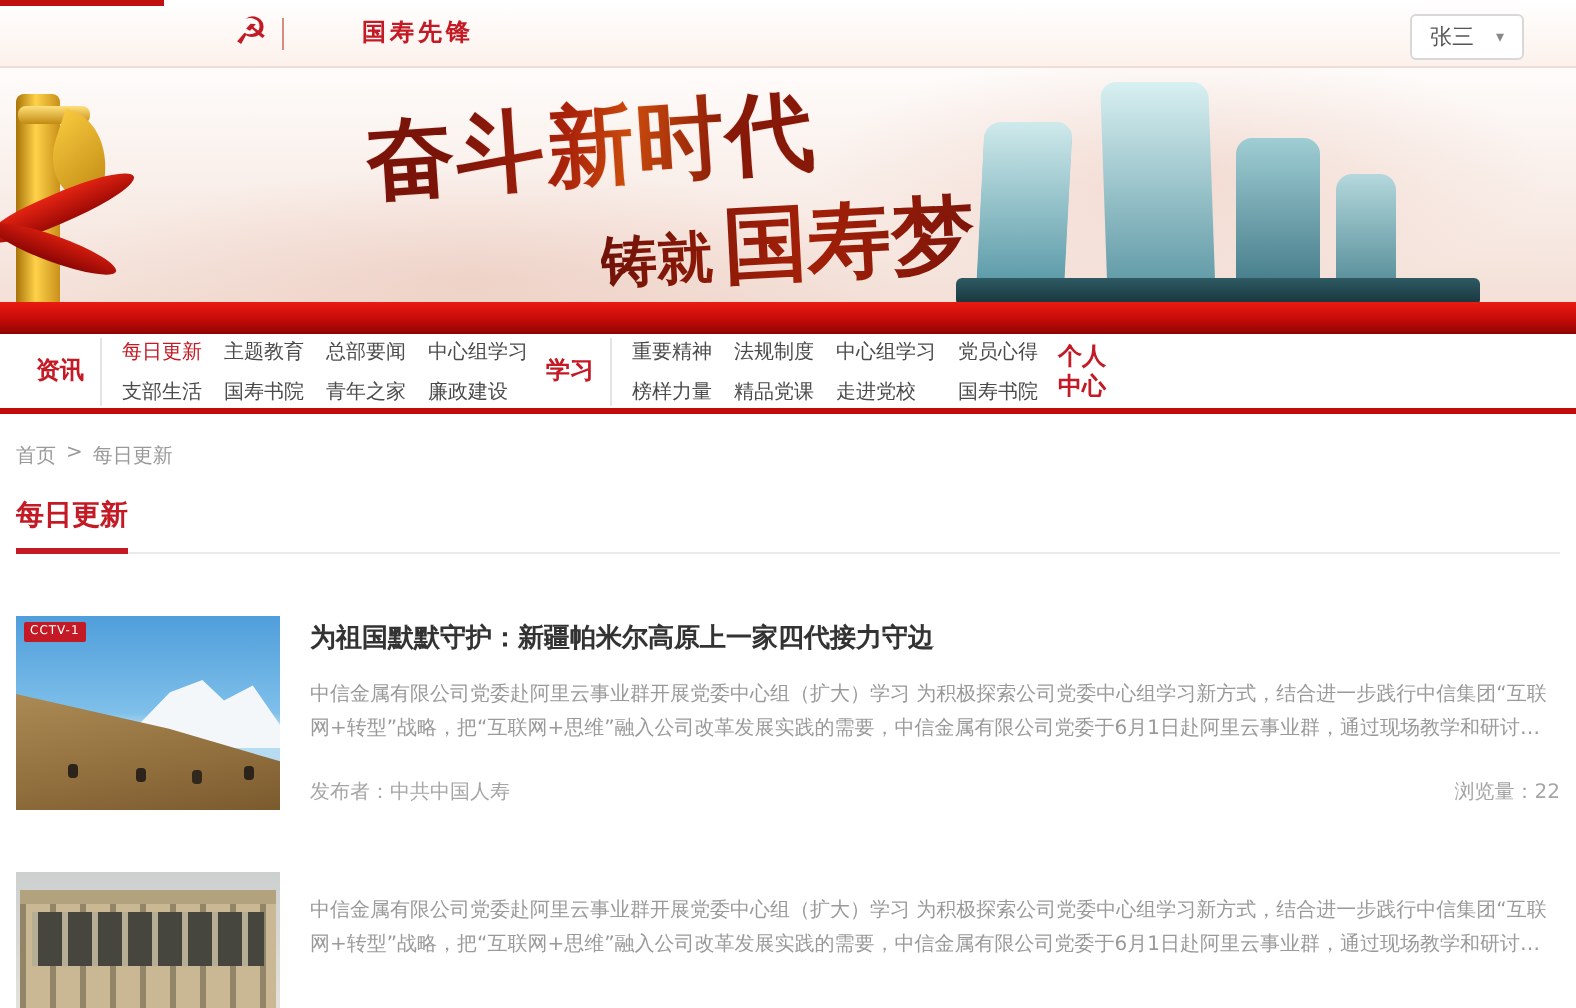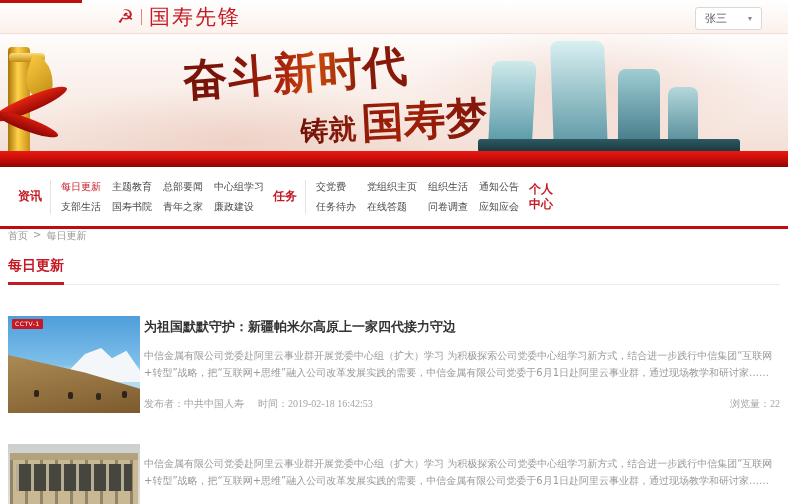--- a/index.html
+++ b/index.html
@@ -7,22 +7,22 @@
     font-family:"DejaVu Sans","Liberation Sans",sans-serif; }
 
   
   .header { position:relative; height:34px;
     background:linear-gradient(180deg,#ffffff,#fcf1ec);
     border-bottom:1px solid #f0ddd6; display:flex; align-items:center; }
   .top-line { position:absolute; top:0; left:0; width:82px; height:3px; background:#c00f0f; }
   .logo { display:flex; align-items:center; gap:7px; margin-left:117px; }
   .emblem { color:#c41a25; font-size:19px; line-height:1; }
   .logo-divider { width:1px; height:16px; background:#d98a82; }
-  .logo-text { color:#c41a25; font-size:21px; font-weight:normal; letter-spacing:2px; }
-  .user-box { position:absolute; right:26px; top:7px; display:flex; align-items:center; gap:21px;
+  .logo-text { color:#c41a25; font-size:12px; font-weight:bold; letter-spacing:2px;margin-left:32px; }
+  .user-box { position:absolute; right:26px; top:7px; display:flex; align-items:center; gap:11px;
     border:1px solid #d8d8d8; border-radius:3px; background:#fff; padding:3px 9px;
     font-size:11px; color:#555; cursor:pointer; }
   .caret { font-size:8px; color:#888; }
 
   
   .banner { position:relative; height:133px; overflow:hidden;
     background:
       radial-gradient(ellipse 300px 80px at 30% 80%, rgba(228,180,165,.35), transparent 70%),
       radial-gradient(ellipse 260px 90px at 75% 40%, rgba(232,190,176,.4), transparent 70%),
       linear-gradient(180deg,#fefcfb 0%,#f8ebe5 55%,#f1dcd2 100%); }
@@ -59,48 +59,48 @@
     background-image:repeating-linear-gradient(180deg, rgba(255,255,255,.35) 0 2px, rgba(0,0,0,0) 2px 6px); }
   .t1 { left:0;   width:44px; height:92px;  background-color:#5f9fae;
         background:linear-gradient(180deg,#cfeaec,#4b8f9e) , #5f9fae; transform:skewX(-3deg); }
   .t2 { left:62px; width:54px; height:112px; background:linear-gradient(180deg,#d8f0f1,#54919f); transform:skewX(2deg); }
   .t3 { left:128px; width:42px; height:84px; background:linear-gradient(180deg,#9fcdd4,#39717f); }
   .t4 { left:178px; width:30px; height:66px; background:linear-gradient(180deg,#b4d8dc,#46808d); }
   .podium { position:absolute; left:-12px; right:-10px; bottom:0; height:14px;
     background:linear-gradient(180deg,#2e5a63,#16333b); border-radius:3px; }
 
   
-  .nav { display:flex; align-items:center; gap:9px; height:62px; padding:0 18px;
+  .nav { display:flex; align-items:center; gap:9px; height:40px; padding:0 18px;
     background:#fff; border-bottom:3px solid #c20c0c; }
   .nav-group { display:flex; align-items:center; gap:8px; }
   .nav-label { color:#c41a25; font-size:12px; font-weight:bold; cursor:pointer; white-space:nowrap; }
   .nav-label.two-line { width:26px; line-height:1.25; text-align:center; white-space:normal; }
   .nav-items { display:grid; grid-template-columns:repeat(4,auto); column-gap:11px; row-gap:6px;
     padding-left:10px; border-left:1px solid #e3e3e3; }
   .nav-item { font-size:10px; color:#4b4b4b; cursor:pointer; text-decoration:none; white-space:nowrap; }
   .nav-item.active { color:#c41a25; }
 
   
   .content { padding:0 8px; }
-  .breadcrumb { font-size:10px; color:#999; display:flex; gap:5px; }
+  .breadcrumb { margin-top:14px; font-size:10px; color:#999; display:flex; gap:5px; }
   .breadcrumb .bc-home { color:#999; cursor:pointer; }
   .section-head { margin-top:12px; border-bottom:1px solid #ebebeb; }
   .section-title { display:inline-block; color:#c41a25; font-size:14px; font-weight:bold;
     padding-bottom:7px; border-bottom:3px solid #c41a25; margin-bottom:-1px; }
 
   .news-list { margin-top:14px; }
-  .news-item { display:flex; gap:4px; margin-bottom:23px;margin-top:31px; }
+  .news-item { display:flex; gap:15px; margin-bottom:23px;margin-top:31px; }
   .thumb { position:relative; flex:none; width:132px; height:97px; overflow:hidden;
     background:#87b7dd; cursor:pointer; }
   .news-body { flex:1; min-width:0; display:flex; flex-direction:column; }
   .news-title { font-size:13px; font-weight:bold; color:#333; cursor:pointer;
     margin-top:2px; white-space:nowrap; overflow:hidden; text-overflow:ellipsis; }
   .news-desc { margin-top:11px; font-size:10px; color:#9a9a9a; line-height:17px;
     display:-webkit-box; -webkit-line-clamp:2; -webkit-box-orient:vertical; overflow:hidden; }
-  .news-meta { margin-top:auto; display:flex; gap:14px; font-size:10px; color:#a5a5a5; padding-bottom:2px;font-family:Liberation Serif, serif; }
+  .news-meta { margin-top:auto; display:flex; gap:14px; font-size:10px; color:#a5a5a5; padding-bottom:2px; }
   .views { margin-left:auto; }
 
   
   .t1-sky { position:absolute; inset:0;
     background:linear-gradient(180deg,#4f9edb 0%,#7fc0ea 50%,#b7dcf2 58%); }
   .t1-mountain { position:absolute; right:-8px; top:32px; width:90px; height:34px; background:#f3f7fa;
     clip-path:polygon(0 100%,30% 18%,48% 0,60% 30%,76% 8%,100% 100%); }
   .t1-ground { position:absolute; left:0; bottom:0; width:100%; height:58px;
     background:linear-gradient(170deg,#ab8a55 0%,#93713f 55%,#7b5a2e 100%);
     clip-path:polygon(0 0,58% 30%,100% 58%,100% 100%,0 100%); }
@@ -171,30 +171,30 @@
       <a class="nav-item">主题教育</a>
       <a class="nav-item">总部要闻</a>
       <a class="nav-item">中心组学习</a>
       <a class="nav-item">支部生活</a>
       <a class="nav-item">国寿书院</a>
       <a class="nav-item">青年之家</a>
       <a class="nav-item">廉政建设</a>
     </div>
   </div>
   <div class="nav-group">
-    <span class="nav-label">任务</span>
+    <span class="nav-label">学习</span>
     <div class="nav-items">
-      <a class="nav-item">交党费</a>
-      <a class="nav-item">党组织主页</a>
-      <a class="nav-item">组织生活</a>
-      <a class="nav-item">通知公告</a>
-      <a class="nav-item">任务待办</a>
-      <a class="nav-item">在线答题</a>
-      <a class="nav-item">问卷调查</a>
-      <a class="nav-item">应知应会</a>
+      <a class="nav-item">重要精神</a>
+      <a class="nav-item">法规制度</a>
+      <a class="nav-item">中心组学习</a>
+      <a class="nav-item">党员心得</a>
+      <a class="nav-item">榜样力量</a>
+      <a class="nav-item">精品党课</a>
+      <a class="nav-item">走进党校</a>
+      <a class="nav-item">国寿书院</a>
     </div>
   </div>
   <div class="nav-group">
     <span class="nav-label two-line">个人中心</span>
 
   </div>
 </div>
 
 <div class="content">
 
@@ -216,21 +216,20 @@
         <div class="t1-mountain"></div>
         <div class="t1-ground"></div>
         <div class="t1-riders"></div>
         <div class="t1-tag">CCTV-1</div>
       </div>
       <div class="news-body">
         <div class="news-title">为祖国默默守护：新疆帕米尔高原上一家四代接力守边</div>
         <div class="news-desc">中信金属有限公司党委赴阿里云事业群开展党委中心组（扩大）学习 为积极探索公司党委中心组学习新方式，结合进一步践行中信集团“互联网+转型”战略，把“互联网+思维”融入公司改革发展实践的需要，中信金属有限公司党委于6月1日赴阿里云事业群，通过现场教学和研讨家……</div>
         <div class="news-meta">
           <span><span>发布者：</span><span>中共中国人寿</span></span>
-          <span><span>时间：</span><span>2019-02-18 16:42:53</span></span>
           <span class="views"><span>浏览量：</span><span>22</span></span>
         </div>
       </div>
     </div>
 
     <div class="news-item">
       <div class="thumb">
         <div class="t2-sky"></div>
         <div class="t2-roof"></div>
         <div class="t2-building"></div>

